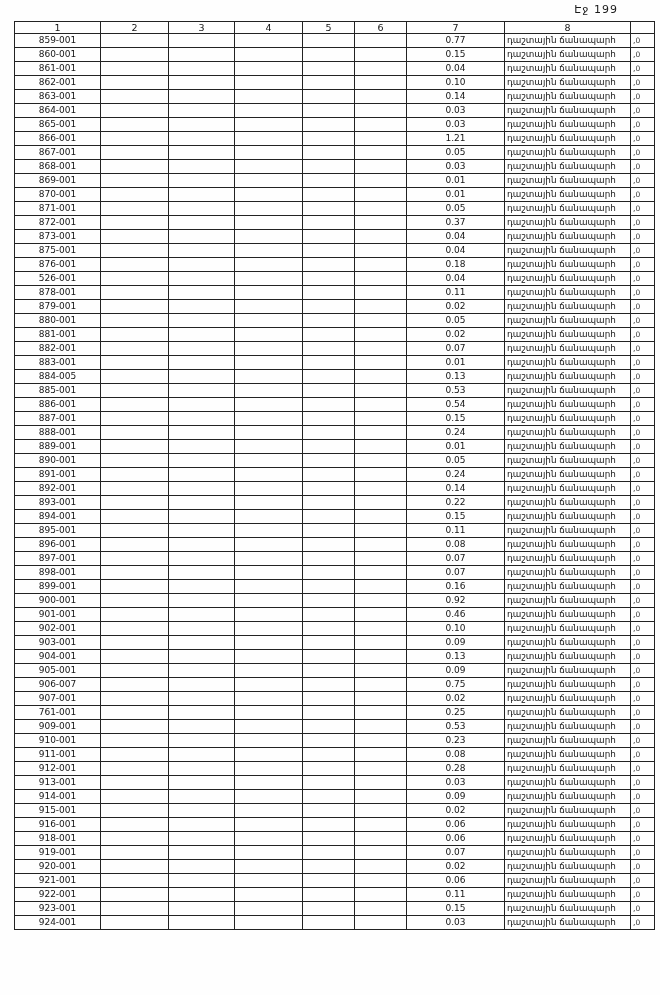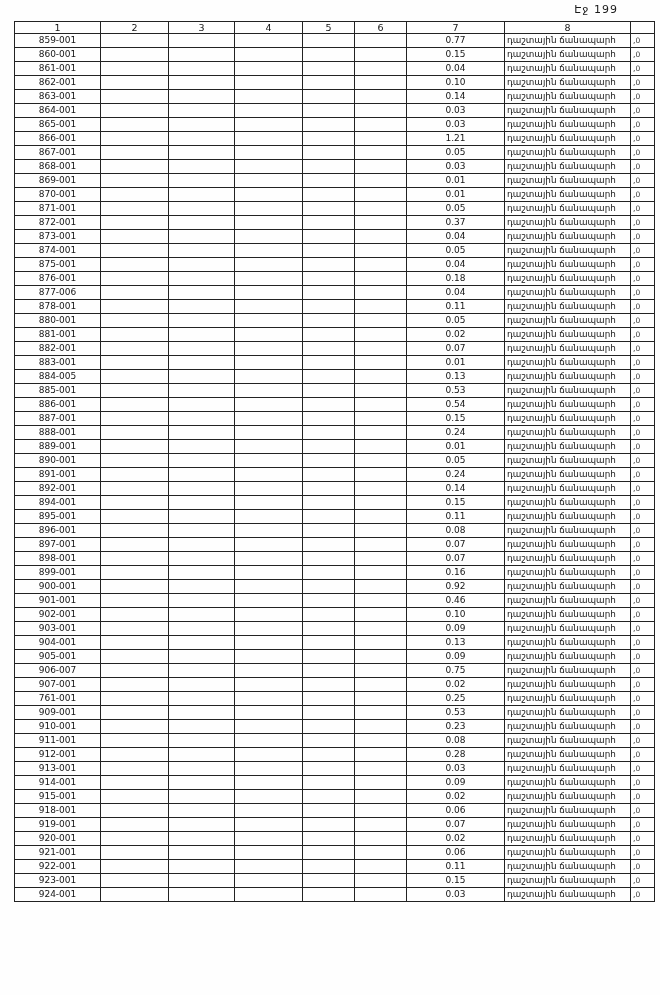--- a/index.html
+++ b/index.html
@@ -262,456 +262,478 @@
           <td class="cell-empty"></td>
           <td class="cell-empty"></td>
           <td class="cell-empty"></td>
           <td class="cell-empty"></td>
           <td class="cell-empty"></td>
           <td class="cell-value">0.04</td>
           <td class="cell-label">դաշտային ճանապարհ</td>
           <td class="edge">,0</td>
         </tr>
         <tr>
-          <td class="cell-id">874-001</td>
+          <td class="cell-id">875-001</td>
+          <td class="cell-empty"></td>
+          <td class="cell-empty"></td>
+          <td class="cell-empty"></td>
+          <td class="cell-empty"></td>
+          <td class="cell-empty"></td>
+          <td class="cell-value">0.04</td>
+          <td class="cell-label">դաշտային ճանապարհ</td>
+          <td class="edge">,0</td>
+        </tr>
+        <tr>
+          <td class="cell-id">876-001</td>
+          <td class="cell-empty"></td>
+          <td class="cell-empty"></td>
+          <td class="cell-empty"></td>
+          <td class="cell-empty"></td>
+          <td class="cell-empty"></td>
+          <td class="cell-value">0.18</td>
+          <td class="cell-label">դաշտային ճանապարհ</td>
+          <td class="edge">,0</td>
+        </tr>
+        <tr>
+          <td class="cell-id">526-001</td>
+          <td class="cell-empty"></td>
+          <td class="cell-empty"></td>
+          <td class="cell-empty"></td>
+          <td class="cell-empty"></td>
+          <td class="cell-empty"></td>
+          <td class="cell-value">0.04</td>
+          <td class="cell-label">դաշտային ճանապարհ</td>
+          <td class="edge">,0</td>
+        </tr>
+        <tr>
+          <td class="cell-id">878-001</td>
+          <td class="cell-empty"></td>
+          <td class="cell-empty"></td>
+          <td class="cell-empty"></td>
+          <td class="cell-empty"></td>
+          <td class="cell-empty"></td>
+          <td class="cell-value">0.11</td>
+          <td class="cell-label">դաշտային ճանապարհ</td>
+          <td class="edge">,0</td>
+        </tr>
+        <tr>
+          <td class="cell-id">879-001</td>
+          <td class="cell-empty"></td>
+          <td class="cell-empty"></td>
+          <td class="cell-empty"></td>
+          <td class="cell-empty"></td>
+          <td class="cell-empty"></td>
+          <td class="cell-value">0.02</td>
+          <td class="cell-label">դաշտային ճանապարհ</td>
+          <td class="edge">,0</td>
+        </tr>
+        <tr>
+          <td class="cell-id">880-001</td>
           <td class="cell-empty"></td>
           <td class="cell-empty"></td>
           <td class="cell-empty"></td>
           <td class="cell-empty"></td>
           <td class="cell-empty"></td>
           <td class="cell-value">0.05</td>
           <td class="cell-label">դաշտային ճանապարհ</td>
           <td class="edge">,0</td>
         </tr>
         <tr>
-          <td class="cell-id">875-001</td>
-          <td class="cell-empty"></td>
-          <td class="cell-empty"></td>
-          <td class="cell-empty"></td>
-          <td class="cell-empty"></td>
-          <td class="cell-empty"></td>
-          <td class="cell-value">0.04</td>
-          <td class="cell-label">դաշտային ճանապարհ</td>
-          <td class="edge">,0</td>
-        </tr>
-        <tr>
-          <td class="cell-id">876-001</td>
-          <td class="cell-empty"></td>
-          <td class="cell-empty"></td>
-          <td class="cell-empty"></td>
-          <td class="cell-empty"></td>
-          <td class="cell-empty"></td>
-          <td class="cell-value">0.18</td>
-          <td class="cell-label">դաշտային ճանապարհ</td>
-          <td class="edge">,0</td>
-        </tr>
-        <tr>
-          <td class="cell-id">877-006</td>
-          <td class="cell-empty"></td>
-          <td class="cell-empty"></td>
-          <td class="cell-empty"></td>
-          <td class="cell-empty"></td>
-          <td class="cell-empty"></td>
-          <td class="cell-value">0.04</td>
-          <td class="cell-label">դաշտային ճանապարհ</td>
-          <td class="edge">,0</td>
-        </tr>
-        <tr>
-          <td class="cell-id">878-001</td>
+          <td class="cell-id">881-001</td>
+          <td class="cell-empty"></td>
+          <td class="cell-empty"></td>
+          <td class="cell-empty"></td>
+          <td class="cell-empty"></td>
+          <td class="cell-empty"></td>
+          <td class="cell-value">0.02</td>
+          <td class="cell-label">դաշտային ճանապարհ</td>
+          <td class="edge">,0</td>
+        </tr>
+        <tr>
+          <td class="cell-id">882-001</td>
+          <td class="cell-empty"></td>
+          <td class="cell-empty"></td>
+          <td class="cell-empty"></td>
+          <td class="cell-empty"></td>
+          <td class="cell-empty"></td>
+          <td class="cell-value">0.07</td>
+          <td class="cell-label">դաշտային ճանապարհ</td>
+          <td class="edge">,0</td>
+        </tr>
+        <tr>
+          <td class="cell-id">883-001</td>
+          <td class="cell-empty"></td>
+          <td class="cell-empty"></td>
+          <td class="cell-empty"></td>
+          <td class="cell-empty"></td>
+          <td class="cell-empty"></td>
+          <td class="cell-value">0.01</td>
+          <td class="cell-label">դաշտային ճանապարհ</td>
+          <td class="edge">,0</td>
+        </tr>
+        <tr>
+          <td class="cell-id">884-005</td>
+          <td class="cell-empty"></td>
+          <td class="cell-empty"></td>
+          <td class="cell-empty"></td>
+          <td class="cell-empty"></td>
+          <td class="cell-empty"></td>
+          <td class="cell-value">0.13</td>
+          <td class="cell-label">դաշտային ճանապարհ</td>
+          <td class="edge">,0</td>
+        </tr>
+        <tr>
+          <td class="cell-id">885-001</td>
+          <td class="cell-empty"></td>
+          <td class="cell-empty"></td>
+          <td class="cell-empty"></td>
+          <td class="cell-empty"></td>
+          <td class="cell-empty"></td>
+          <td class="cell-value">0.53</td>
+          <td class="cell-label">դաշտային ճանապարհ</td>
+          <td class="edge">,0</td>
+        </tr>
+        <tr>
+          <td class="cell-id">886-001</td>
+          <td class="cell-empty"></td>
+          <td class="cell-empty"></td>
+          <td class="cell-empty"></td>
+          <td class="cell-empty"></td>
+          <td class="cell-empty"></td>
+          <td class="cell-value">0.54</td>
+          <td class="cell-label">դաշտային ճանապարհ</td>
+          <td class="edge">,0</td>
+        </tr>
+        <tr>
+          <td class="cell-id">887-001</td>
+          <td class="cell-empty"></td>
+          <td class="cell-empty"></td>
+          <td class="cell-empty"></td>
+          <td class="cell-empty"></td>
+          <td class="cell-empty"></td>
+          <td class="cell-value">0.15</td>
+          <td class="cell-label">դաշտային ճանապարհ</td>
+          <td class="edge">,0</td>
+        </tr>
+        <tr>
+          <td class="cell-id">888-001</td>
+          <td class="cell-empty"></td>
+          <td class="cell-empty"></td>
+          <td class="cell-empty"></td>
+          <td class="cell-empty"></td>
+          <td class="cell-empty"></td>
+          <td class="cell-value">0.24</td>
+          <td class="cell-label">դաշտային ճանապարհ</td>
+          <td class="edge">,0</td>
+        </tr>
+        <tr>
+          <td class="cell-id">889-001</td>
+          <td class="cell-empty"></td>
+          <td class="cell-empty"></td>
+          <td class="cell-empty"></td>
+          <td class="cell-empty"></td>
+          <td class="cell-empty"></td>
+          <td class="cell-value">0.01</td>
+          <td class="cell-label">դաշտային ճանապարհ</td>
+          <td class="edge">,0</td>
+        </tr>
+        <tr>
+          <td class="cell-id">890-001</td>
+          <td class="cell-empty"></td>
+          <td class="cell-empty"></td>
+          <td class="cell-empty"></td>
+          <td class="cell-empty"></td>
+          <td class="cell-empty"></td>
+          <td class="cell-value">0.05</td>
+          <td class="cell-label">դաշտային ճանապարհ</td>
+          <td class="edge">,0</td>
+        </tr>
+        <tr>
+          <td class="cell-id">891-001</td>
+          <td class="cell-empty"></td>
+          <td class="cell-empty"></td>
+          <td class="cell-empty"></td>
+          <td class="cell-empty"></td>
+          <td class="cell-empty"></td>
+          <td class="cell-value">0.24</td>
+          <td class="cell-label">դաշտային ճանապարհ</td>
+          <td class="edge">,0</td>
+        </tr>
+        <tr>
+          <td class="cell-id">892-001</td>
+          <td class="cell-empty"></td>
+          <td class="cell-empty"></td>
+          <td class="cell-empty"></td>
+          <td class="cell-empty"></td>
+          <td class="cell-empty"></td>
+          <td class="cell-value">0.14</td>
+          <td class="cell-label">դաշտային ճանապարհ</td>
+          <td class="edge">,0</td>
+        </tr>
+        <tr>
+          <td class="cell-id">893-001</td>
+          <td class="cell-empty"></td>
+          <td class="cell-empty"></td>
+          <td class="cell-empty"></td>
+          <td class="cell-empty"></td>
+          <td class="cell-empty"></td>
+          <td class="cell-value">0.22</td>
+          <td class="cell-label">դաշտային ճանապարհ</td>
+          <td class="edge">,0</td>
+        </tr>
+        <tr>
+          <td class="cell-id">894-001</td>
+          <td class="cell-empty"></td>
+          <td class="cell-empty"></td>
+          <td class="cell-empty"></td>
+          <td class="cell-empty"></td>
+          <td class="cell-empty"></td>
+          <td class="cell-value">0.15</td>
+          <td class="cell-label">դաշտային ճանապարհ</td>
+          <td class="edge">,0</td>
+        </tr>
+        <tr>
+          <td class="cell-id">895-001</td>
           <td class="cell-empty"></td>
           <td class="cell-empty"></td>
           <td class="cell-empty"></td>
           <td class="cell-empty"></td>
           <td class="cell-empty"></td>
           <td class="cell-value">0.11</td>
           <td class="cell-label">դաշտային ճանապարհ</td>
           <td class="edge">,0</td>
         </tr>
         <tr>
-          <td class="cell-id">880-001</td>
-          <td class="cell-empty"></td>
-          <td class="cell-empty"></td>
-          <td class="cell-empty"></td>
-          <td class="cell-empty"></td>
-          <td class="cell-empty"></td>
-          <td class="cell-value">0.05</td>
-          <td class="cell-label">դաշտային ճանապարհ</td>
-          <td class="edge">,0</td>
-        </tr>
-        <tr>
-          <td class="cell-id">881-001</td>
+          <td class="cell-id">896-001</td>
+          <td class="cell-empty"></td>
+          <td class="cell-empty"></td>
+          <td class="cell-empty"></td>
+          <td class="cell-empty"></td>
+          <td class="cell-empty"></td>
+          <td class="cell-value">0.08</td>
+          <td class="cell-label">դաշտային ճանապարհ</td>
+          <td class="edge">,0</td>
+        </tr>
+        <tr>
+          <td class="cell-id">897-001</td>
+          <td class="cell-empty"></td>
+          <td class="cell-empty"></td>
+          <td class="cell-empty"></td>
+          <td class="cell-empty"></td>
+          <td class="cell-empty"></td>
+          <td class="cell-value">0.07</td>
+          <td class="cell-label">դաշտային ճանապարհ</td>
+          <td class="edge">,0</td>
+        </tr>
+        <tr>
+          <td class="cell-id">898-001</td>
+          <td class="cell-empty"></td>
+          <td class="cell-empty"></td>
+          <td class="cell-empty"></td>
+          <td class="cell-empty"></td>
+          <td class="cell-empty"></td>
+          <td class="cell-value">0.07</td>
+          <td class="cell-label">դաշտային ճանապարհ</td>
+          <td class="edge">,0</td>
+        </tr>
+        <tr>
+          <td class="cell-id">899-001</td>
+          <td class="cell-empty"></td>
+          <td class="cell-empty"></td>
+          <td class="cell-empty"></td>
+          <td class="cell-empty"></td>
+          <td class="cell-empty"></td>
+          <td class="cell-value">0.16</td>
+          <td class="cell-label">դաշտային ճանապարհ</td>
+          <td class="edge">,0</td>
+        </tr>
+        <tr>
+          <td class="cell-id">900-001</td>
+          <td class="cell-empty"></td>
+          <td class="cell-empty"></td>
+          <td class="cell-empty"></td>
+          <td class="cell-empty"></td>
+          <td class="cell-empty"></td>
+          <td class="cell-value">0.92</td>
+          <td class="cell-label">դաշտային ճանապարհ</td>
+          <td class="edge">,0</td>
+        </tr>
+        <tr>
+          <td class="cell-id">901-001</td>
+          <td class="cell-empty"></td>
+          <td class="cell-empty"></td>
+          <td class="cell-empty"></td>
+          <td class="cell-empty"></td>
+          <td class="cell-empty"></td>
+          <td class="cell-value">0.46</td>
+          <td class="cell-label">դաշտային ճանապարհ</td>
+          <td class="edge">,0</td>
+        </tr>
+        <tr>
+          <td class="cell-id">902-001</td>
+          <td class="cell-empty"></td>
+          <td class="cell-empty"></td>
+          <td class="cell-empty"></td>
+          <td class="cell-empty"></td>
+          <td class="cell-empty"></td>
+          <td class="cell-value">0.10</td>
+          <td class="cell-label">դաշտային ճանապարհ</td>
+          <td class="edge">,0</td>
+        </tr>
+        <tr>
+          <td class="cell-id">903-001</td>
+          <td class="cell-empty"></td>
+          <td class="cell-empty"></td>
+          <td class="cell-empty"></td>
+          <td class="cell-empty"></td>
+          <td class="cell-empty"></td>
+          <td class="cell-value">0.09</td>
+          <td class="cell-label">դաշտային ճանապարհ</td>
+          <td class="edge">,0</td>
+        </tr>
+        <tr>
+          <td class="cell-id">904-001</td>
+          <td class="cell-empty"></td>
+          <td class="cell-empty"></td>
+          <td class="cell-empty"></td>
+          <td class="cell-empty"></td>
+          <td class="cell-empty"></td>
+          <td class="cell-value">0.13</td>
+          <td class="cell-label">դաշտային ճանապարհ</td>
+          <td class="edge">,0</td>
+        </tr>
+        <tr>
+          <td class="cell-id">905-001</td>
+          <td class="cell-empty"></td>
+          <td class="cell-empty"></td>
+          <td class="cell-empty"></td>
+          <td class="cell-empty"></td>
+          <td class="cell-empty"></td>
+          <td class="cell-value">0.09</td>
+          <td class="cell-label">դաշտային ճանապարհ</td>
+          <td class="edge">,0</td>
+        </tr>
+        <tr>
+          <td class="cell-id">906-007</td>
+          <td class="cell-empty"></td>
+          <td class="cell-empty"></td>
+          <td class="cell-empty"></td>
+          <td class="cell-empty"></td>
+          <td class="cell-empty"></td>
+          <td class="cell-value">0.75</td>
+          <td class="cell-label">դաշտային ճանապարհ</td>
+          <td class="edge">,0</td>
+        </tr>
+        <tr>
+          <td class="cell-id">907-001</td>
           <td class="cell-empty"></td>
           <td class="cell-empty"></td>
           <td class="cell-empty"></td>
           <td class="cell-empty"></td>
           <td class="cell-empty"></td>
           <td class="cell-value">0.02</td>
           <td class="cell-label">դաշտային ճանապարհ</td>
           <td class="edge">,0</td>
         </tr>
         <tr>
-          <td class="cell-id">882-001</td>
-          <td class="cell-empty"></td>
-          <td class="cell-empty"></td>
-          <td class="cell-empty"></td>
-          <td class="cell-empty"></td>
-          <td class="cell-empty"></td>
-          <td class="cell-value">0.07</td>
-          <td class="cell-label">դաշտային ճանապարհ</td>
-          <td class="edge">,0</td>
-        </tr>
-        <tr>
-          <td class="cell-id">883-001</td>
-          <td class="cell-empty"></td>
-          <td class="cell-empty"></td>
-          <td class="cell-empty"></td>
-          <td class="cell-empty"></td>
-          <td class="cell-empty"></td>
-          <td class="cell-value">0.01</td>
-          <td class="cell-label">դաշտային ճանապարհ</td>
-          <td class="edge">,0</td>
-        </tr>
-        <tr>
-          <td class="cell-id">884-005</td>
-          <td class="cell-empty"></td>
-          <td class="cell-empty"></td>
-          <td class="cell-empty"></td>
-          <td class="cell-empty"></td>
-          <td class="cell-empty"></td>
-          <td class="cell-value">0.13</td>
-          <td class="cell-label">դաշտային ճանապարհ</td>
-          <td class="edge">,0</td>
-        </tr>
-        <tr>
-          <td class="cell-id">885-001</td>
+          <td class="cell-id">761-001</td>
+          <td class="cell-empty"></td>
+          <td class="cell-empty"></td>
+          <td class="cell-empty"></td>
+          <td class="cell-empty"></td>
+          <td class="cell-empty"></td>
+          <td class="cell-value">0.25</td>
+          <td class="cell-label">դաշտային ճանապարհ</td>
+          <td class="edge">,0</td>
+        </tr>
+        <tr>
+          <td class="cell-id">909-001</td>
           <td class="cell-empty"></td>
           <td class="cell-empty"></td>
           <td class="cell-empty"></td>
           <td class="cell-empty"></td>
           <td class="cell-empty"></td>
           <td class="cell-value">0.53</td>
           <td class="cell-label">դաշտային ճանապարհ</td>
           <td class="edge">,0</td>
         </tr>
         <tr>
-          <td class="cell-id">886-001</td>
-          <td class="cell-empty"></td>
-          <td class="cell-empty"></td>
-          <td class="cell-empty"></td>
-          <td class="cell-empty"></td>
-          <td class="cell-empty"></td>
-          <td class="cell-value">0.54</td>
-          <td class="cell-label">դաշտային ճանապարհ</td>
-          <td class="edge">,0</td>
-        </tr>
-        <tr>
-          <td class="cell-id">887-001</td>
-          <td class="cell-empty"></td>
-          <td class="cell-empty"></td>
-          <td class="cell-empty"></td>
-          <td class="cell-empty"></td>
-          <td class="cell-empty"></td>
-          <td class="cell-value">0.15</td>
-          <td class="cell-label">դաշտային ճանապարհ</td>
-          <td class="edge">,0</td>
-        </tr>
-        <tr>
-          <td class="cell-id">888-001</td>
-          <td class="cell-empty"></td>
-          <td class="cell-empty"></td>
-          <td class="cell-empty"></td>
-          <td class="cell-empty"></td>
-          <td class="cell-empty"></td>
-          <td class="cell-value">0.24</td>
-          <td class="cell-label">դաշտային ճանապարհ</td>
-          <td class="edge">,0</td>
-        </tr>
-        <tr>
-          <td class="cell-id">889-001</td>
-          <td class="cell-empty"></td>
-          <td class="cell-empty"></td>
-          <td class="cell-empty"></td>
-          <td class="cell-empty"></td>
-          <td class="cell-empty"></td>
-          <td class="cell-value">0.01</td>
-          <td class="cell-label">դաշտային ճանապարհ</td>
-          <td class="edge">,0</td>
-        </tr>
-        <tr>
-          <td class="cell-id">890-001</td>
-          <td class="cell-empty"></td>
-          <td class="cell-empty"></td>
-          <td class="cell-empty"></td>
-          <td class="cell-empty"></td>
-          <td class="cell-empty"></td>
-          <td class="cell-value">0.05</td>
-          <td class="cell-label">դաշտային ճանապարհ</td>
-          <td class="edge">,0</td>
-        </tr>
-        <tr>
-          <td class="cell-id">891-001</td>
-          <td class="cell-empty"></td>
-          <td class="cell-empty"></td>
-          <td class="cell-empty"></td>
-          <td class="cell-empty"></td>
-          <td class="cell-empty"></td>
-          <td class="cell-value">0.24</td>
-          <td class="cell-label">դաշտային ճանապարհ</td>
-          <td class="edge">,0</td>
-        </tr>
-        <tr>
-          <td class="cell-id">892-001</td>
-          <td class="cell-empty"></td>
-          <td class="cell-empty"></td>
-          <td class="cell-empty"></td>
-          <td class="cell-empty"></td>
-          <td class="cell-empty"></td>
-          <td class="cell-value">0.14</td>
-          <td class="cell-label">դաշտային ճանապարհ</td>
-          <td class="edge">,0</td>
-        </tr>
-        <tr>
-          <td class="cell-id">894-001</td>
-          <td class="cell-empty"></td>
-          <td class="cell-empty"></td>
-          <td class="cell-empty"></td>
-          <td class="cell-empty"></td>
-          <td class="cell-empty"></td>
-          <td class="cell-value">0.15</td>
-          <td class="cell-label">դաշտային ճանապարհ</td>
-          <td class="edge">,0</td>
-        </tr>
-        <tr>
-          <td class="cell-id">895-001</td>
-          <td class="cell-empty"></td>
-          <td class="cell-empty"></td>
-          <td class="cell-empty"></td>
-          <td class="cell-empty"></td>
-          <td class="cell-empty"></td>
-          <td class="cell-value">0.11</td>
-          <td class="cell-label">դաշտային ճանապարհ</td>
-          <td class="edge">,0</td>
-        </tr>
-        <tr>
-          <td class="cell-id">896-001</td>
+          <td class="cell-id">910-001</td>
+          <td class="cell-empty"></td>
+          <td class="cell-empty"></td>
+          <td class="cell-empty"></td>
+          <td class="cell-empty"></td>
+          <td class="cell-empty"></td>
+          <td class="cell-value">0.23</td>
+          <td class="cell-label">դաշտային ճանապարհ</td>
+          <td class="edge">,0</td>
+        </tr>
+        <tr>
+          <td class="cell-id">911-001</td>
           <td class="cell-empty"></td>
           <td class="cell-empty"></td>
           <td class="cell-empty"></td>
           <td class="cell-empty"></td>
           <td class="cell-empty"></td>
           <td class="cell-value">0.08</td>
           <td class="cell-label">դաշտային ճանապարհ</td>
           <td class="edge">,0</td>
         </tr>
         <tr>
-          <td class="cell-id">897-001</td>
-          <td class="cell-empty"></td>
-          <td class="cell-empty"></td>
-          <td class="cell-empty"></td>
-          <td class="cell-empty"></td>
-          <td class="cell-empty"></td>
-          <td class="cell-value">0.07</td>
-          <td class="cell-label">դաշտային ճանապարհ</td>
-          <td class="edge">,0</td>
-        </tr>
-        <tr>
-          <td class="cell-id">898-001</td>
-          <td class="cell-empty"></td>
-          <td class="cell-empty"></td>
-          <td class="cell-empty"></td>
-          <td class="cell-empty"></td>
-          <td class="cell-empty"></td>
-          <td class="cell-value">0.07</td>
-          <td class="cell-label">դաշտային ճանապարհ</td>
-          <td class="edge">,0</td>
-        </tr>
-        <tr>
-          <td class="cell-id">899-001</td>
-          <td class="cell-empty"></td>
-          <td class="cell-empty"></td>
-          <td class="cell-empty"></td>
-          <td class="cell-empty"></td>
-          <td class="cell-empty"></td>
-          <td class="cell-value">0.16</td>
-          <td class="cell-label">դաշտային ճանապարհ</td>
-          <td class="edge">,0</td>
-        </tr>
-        <tr>
-          <td class="cell-id">900-001</td>
-          <td class="cell-empty"></td>
-          <td class="cell-empty"></td>
-          <td class="cell-empty"></td>
-          <td class="cell-empty"></td>
-          <td class="cell-empty"></td>
-          <td class="cell-value">0.92</td>
-          <td class="cell-label">դաշտային ճանապարհ</td>
-          <td class="edge">,0</td>
-        </tr>
-        <tr>
-          <td class="cell-id">901-001</td>
-          <td class="cell-empty"></td>
-          <td class="cell-empty"></td>
-          <td class="cell-empty"></td>
-          <td class="cell-empty"></td>
-          <td class="cell-empty"></td>
-          <td class="cell-value">0.46</td>
-          <td class="cell-label">դաշտային ճանապարհ</td>
-          <td class="edge">,0</td>
-        </tr>
-        <tr>
-          <td class="cell-id">902-001</td>
-          <td class="cell-empty"></td>
-          <td class="cell-empty"></td>
-          <td class="cell-empty"></td>
-          <td class="cell-empty"></td>
-          <td class="cell-empty"></td>
-          <td class="cell-value">0.10</td>
-          <td class="cell-label">դաշտային ճանապարհ</td>
-          <td class="edge">,0</td>
-        </tr>
-        <tr>
-          <td class="cell-id">903-001</td>
+          <td class="cell-id">912-001</td>
+          <td class="cell-empty"></td>
+          <td class="cell-empty"></td>
+          <td class="cell-empty"></td>
+          <td class="cell-empty"></td>
+          <td class="cell-empty"></td>
+          <td class="cell-value">0.28</td>
+          <td class="cell-label">դաշտային ճանապարհ</td>
+          <td class="edge">,0</td>
+        </tr>
+        <tr>
+          <td class="cell-id">913-001</td>
+          <td class="cell-empty"></td>
+          <td class="cell-empty"></td>
+          <td class="cell-empty"></td>
+          <td class="cell-empty"></td>
+          <td class="cell-empty"></td>
+          <td class="cell-value">0.03</td>
+          <td class="cell-label">դաշտային ճանապարհ</td>
+          <td class="edge">,0</td>
+        </tr>
+        <tr>
+          <td class="cell-id">914-001</td>
           <td class="cell-empty"></td>
           <td class="cell-empty"></td>
           <td class="cell-empty"></td>
           <td class="cell-empty"></td>
           <td class="cell-empty"></td>
           <td class="cell-value">0.09</td>
           <td class="cell-label">դաշտային ճանապարհ</td>
           <td class="edge">,0</td>
         </tr>
         <tr>
-          <td class="cell-id">904-001</td>
-          <td class="cell-empty"></td>
-          <td class="cell-empty"></td>
-          <td class="cell-empty"></td>
-          <td class="cell-empty"></td>
-          <td class="cell-empty"></td>
-          <td class="cell-value">0.13</td>
-          <td class="cell-label">դաշտային ճանապարհ</td>
-          <td class="edge">,0</td>
-        </tr>
-        <tr>
-          <td class="cell-id">905-001</td>
-          <td class="cell-empty"></td>
-          <td class="cell-empty"></td>
-          <td class="cell-empty"></td>
-          <td class="cell-empty"></td>
-          <td class="cell-empty"></td>
-          <td class="cell-value">0.09</td>
-          <td class="cell-label">դաշտային ճանապարհ</td>
-          <td class="edge">,0</td>
-        </tr>
-        <tr>
-          <td class="cell-id">906-007</td>
-          <td class="cell-empty"></td>
-          <td class="cell-empty"></td>
-          <td class="cell-empty"></td>
-          <td class="cell-empty"></td>
-          <td class="cell-empty"></td>
-          <td class="cell-value">0.75</td>
-          <td class="cell-label">դաշտային ճանապարհ</td>
-          <td class="edge">,0</td>
-        </tr>
-        <tr>
-          <td class="cell-id">907-001</td>
+          <td class="cell-id">915-001</td>
           <td class="cell-empty"></td>
           <td class="cell-empty"></td>
           <td class="cell-empty"></td>
           <td class="cell-empty"></td>
           <td class="cell-empty"></td>
           <td class="cell-value">0.02</td>
           <td class="cell-label">դաշտային ճանապարհ</td>
           <td class="edge">,0</td>
         </tr>
         <tr>
-          <td class="cell-id">761-001</td>
-          <td class="cell-empty"></td>
-          <td class="cell-empty"></td>
-          <td class="cell-empty"></td>
-          <td class="cell-empty"></td>
-          <td class="cell-empty"></td>
-          <td class="cell-value">0.25</td>
-          <td class="cell-label">դաշտային ճանապարհ</td>
-          <td class="edge">,0</td>
-        </tr>
-        <tr>
-          <td class="cell-id">909-001</td>
-          <td class="cell-empty"></td>
-          <td class="cell-empty"></td>
-          <td class="cell-empty"></td>
-          <td class="cell-empty"></td>
-          <td class="cell-empty"></td>
-          <td class="cell-value">0.53</td>
-          <td class="cell-label">դաշտային ճանապարհ</td>
-          <td class="edge">,0</td>
-        </tr>
-        <tr>
-          <td class="cell-id">910-001</td>
-          <td class="cell-empty"></td>
-          <td class="cell-empty"></td>
-          <td class="cell-empty"></td>
-          <td class="cell-empty"></td>
-          <td class="cell-empty"></td>
-          <td class="cell-value">0.23</td>
-          <td class="cell-label">դաշտային ճանապարհ</td>
-          <td class="edge">,0</td>
-        </tr>
-        <tr>
-          <td class="cell-id">911-001</td>
-          <td class="cell-empty"></td>
-          <td class="cell-empty"></td>
-          <td class="cell-empty"></td>
-          <td class="cell-empty"></td>
-          <td class="cell-empty"></td>
-          <td class="cell-value">0.08</td>
-          <td class="cell-label">դաշտային ճանապարհ</td>
-          <td class="edge">,0</td>
-        </tr>
-        <tr>
-          <td class="cell-id">912-001</td>
-          <td class="cell-empty"></td>
-          <td class="cell-empty"></td>
-          <td class="cell-empty"></td>
-          <td class="cell-empty"></td>
-          <td class="cell-empty"></td>
-          <td class="cell-value">0.28</td>
-          <td class="cell-label">դաշտային ճանապարհ</td>
-          <td class="edge">,0</td>
-        </tr>
-        <tr>
-          <td class="cell-id">913-001</td>
-          <td class="cell-empty"></td>
-          <td class="cell-empty"></td>
-          <td class="cell-empty"></td>
-          <td class="cell-empty"></td>
-          <td class="cell-empty"></td>
-          <td class="cell-value">0.03</td>
-          <td class="cell-label">դաշտային ճանապարհ</td>
-          <td class="edge">,0</td>
-        </tr>
-        <tr>
-          <td class="cell-id">914-001</td>
-          <td class="cell-empty"></td>
-          <td class="cell-empty"></td>
-          <td class="cell-empty"></td>
-          <td class="cell-empty"></td>
-          <td class="cell-empty"></td>
-          <td class="cell-value">0.09</td>
-          <td class="cell-label">դաշտային ճանապարհ</td>
-          <td class="edge">,0</td>
-        </tr>
-        <tr>
-          <td class="cell-id">915-001</td>
-          <td class="cell-empty"></td>
-          <td class="cell-empty"></td>
-          <td class="cell-empty"></td>
-          <td class="cell-empty"></td>
-          <td class="cell-empty"></td>
-          <td class="cell-value">0.02</td>
+          <td class="cell-id">916-001</td>
+          <td class="cell-empty"></td>
+          <td class="cell-empty"></td>
+          <td class="cell-empty"></td>
+          <td class="cell-empty"></td>
+          <td class="cell-empty"></td>
+          <td class="cell-value">0.06</td>
           <td class="cell-label">դաշտային ճանապարհ</td>
           <td class="edge">,0</td>
         </tr>
         <tr>
           <td class="cell-id">918-001</td>
           <td class="cell-empty"></td>
           <td class="cell-empty"></td>
           <td class="cell-empty"></td>
           <td class="cell-empty"></td>
           <td class="cell-empty"></td>

